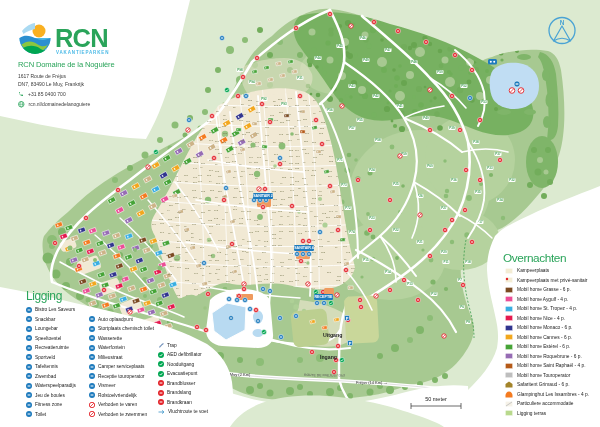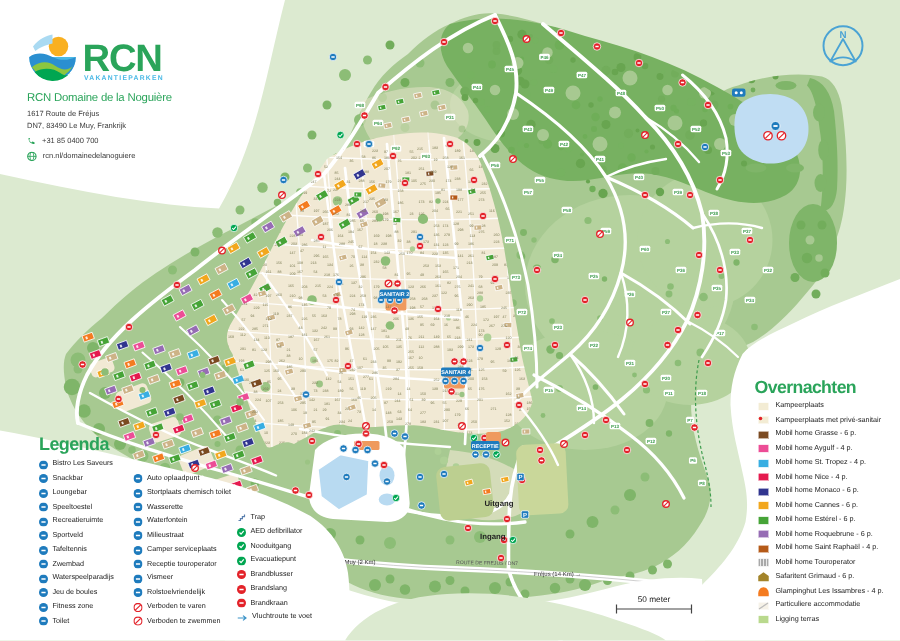--- a/index.html
+++ b/index.html
@@ -3,21 +3,21 @@
 <style>
 html,body{margin:0;padding:0;}
 body{width:600px;height:427px;overflow:hidden;font-family:"Liberation Sans",sans-serif;background:#fff;}
 #page{position:relative;width:600px;height:388px;}
 #map{position:absolute;left:0;top:0;}
 .hdr{position:absolute;left:18px;top:20px;width:200px;}
 .title{position:absolute;left:18px;top:60px;font-size:7.6px;font-weight:normal;color:#2aa45a;letter-spacing:-0.15px;}
 .addr{position:absolute;left:18px;top:72px;font-size:5px;color:#3a3a3a;line-height:8px;}
 .crow{display:flex;align-items:center;gap:4px;margin-top:2.2px;}
 .leg{position:absolute;left:26px;top:289px;}
-.leg h2,.over h2{margin:0;font-size:12px;color:#2aa45a;font-weight:bold;letter-spacing:-0.4px;text-align:right;}
+.leg h2,.over h2{margin:0;font-size:12px;color:#2aa45a;font-weight:normal;letter-spacing:-0.4px;text-align:right;}
 .over h2{font-size:11.8px;}
 .legcols{position:absolute;left:26px;top:305px;display:flex;}
 .lcol{display:flex;flex-direction:column;}
 .lrow{display:flex;align-items:center;gap:3px;height:9.5px;font-size:4.8px;color:#222;white-space:nowrap;}
 .lrow svg{flex:0 0 auto;}
 .over{position:absolute;left:503px;top:251px;}
 .orows{position:absolute;left:505px;top:266px;}
 .orow{display:flex;align-items:center;gap:4px;height:9.5px;font-size:4.8px;color:#222;white-space:nowrap;}
 </style></head>
 <body>
@@ -2309,21 +2309,21 @@
         <svg width="6.5" height="6.5" viewBox="0 0 7 7">
           <circle cx="3.5" cy="3.5" r="3" fill="none" stroke="#2aa45a" stroke-width="0.8"></circle>
           <ellipse cx="3.5" cy="3.5" rx="1.4" ry="3" fill="none" stroke="#2aa45a" stroke-width="0.6"></ellipse>
           <line x1="0.5" y1="3.5" x2="6.5" y2="3.5" stroke="#2aa45a" stroke-width="0.6"></line>
         </svg>
         <span>rcn.nl/domainedelanoguiere</span>
       </div>
 </div>
 
 <div class="leg">
-      <h2>Legenda</h2>
+      <h2>Ligging</h2>
     </div>
 <div class="legcols">
   <div class="lcol" style="width:63px;">
         <div class="lrow">
           <svg width="6" height="6" viewBox="0 0 6 6">
             <circle cx="3" cy="3" r="3" fill="#1e7bbd"></circle>
             <rect x="1.6" y="2.5" width="2.8" height="1" fill="#fff"></rect>
           </svg>
           <span>Bistro Les Saveurs</span>
         </div>

